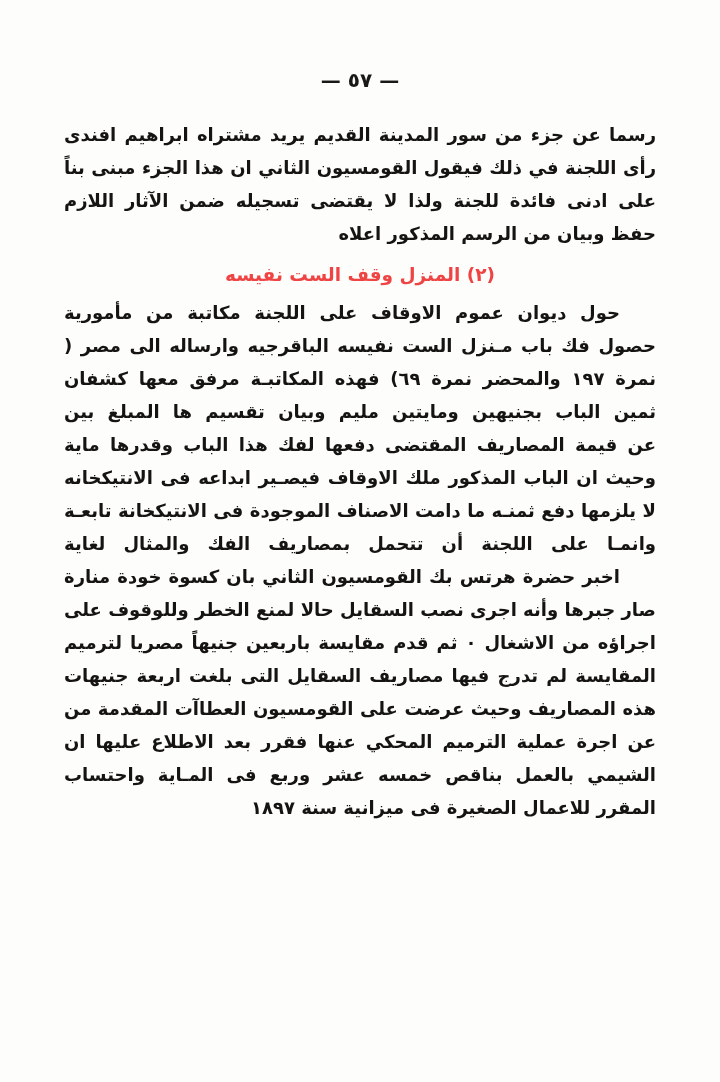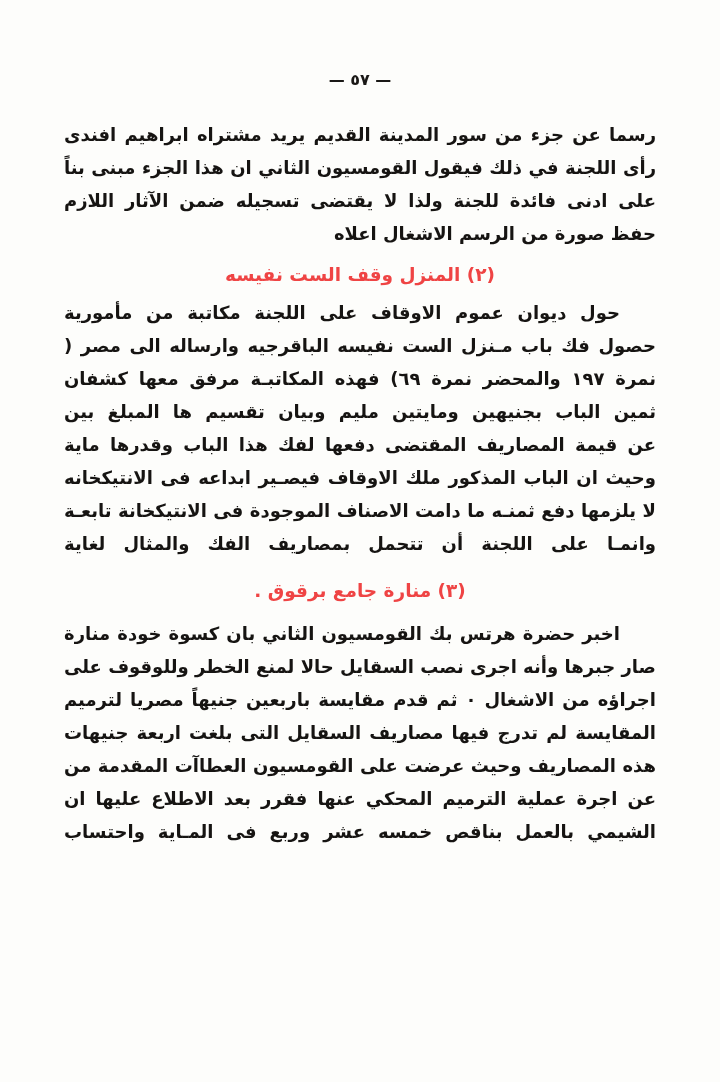--- a/index.html
+++ b/index.html
@@ -13,21 +13,21 @@
     position:relative;
     width:720px;height:1082px;
     box-sizing:border-box;
     background:#fdfdfb;
     padding:70px 64px 0 64px;
     direction:rtl;
     color:#161412;
   }
   .page-number{
     text-align:center;
-    font-size:16px;
+    font-size:20px;
     font-weight:bold;
     letter-spacing:3px;
     height:20px;
     line-height:20px;
     margin-bottom:28px;
     color:#1a1816;
   }
   .para{
     font-size:18px;
     font-weight:bold;
@@ -65,41 +65,41 @@
 <body>
 
 <div class="page">
 
   <div class="page-number">— ٥٧ —</div>
 
   <div class="para">
       <div class="line">رسما عن جزء من سور المدينة القديم يريد مشتراه ابراهيم افندى عبدالعظيم وطلبت</div>
       <div class="line">رأى اللجنة في ذلك فيقول القومسيون الثاني ان هذا الجزء مبنى بناً رديئاً ولم يشتمل</div>
       <div class="line">على ادنى فائدة للجنة ولذا لا يقتضى تسجيله ضمن الآثار اللازم حفظها وينبغى</div>
-      <div class="line short">حفظ صورة من الرسم الاشغال اعلاه</div>
+      <div class="line short">حفظ وبيان من الرسم المذكور اعلاه</div>
     </div>
 
   <div class="heading">(٢) المنزل وقف الست نفيسه</div>
 
   <div class="para indent-first">
       <div class="line">حول ديوان عموم الاوقاف على اللجنة مكاتبة من مأمورية اسكندرية تفيـد</div>
       <div class="line">حصول فك باب مـنزل الست نفيسه الباقرجيه وارساله الى مصر ( انظر التقرير</div>
       <div class="line">نمرة ١٩٧ والمحضر نمرة ٦٩) فهذه المكاتبـة مرفق معها كشفان احدهما عن</div>
       <div class="line">ثمين الباب بجنيهين ومايتين مليم وبيان تقسيم ها المبلغ بين اصحاب الشان والثانى</div>
       <div class="line">عن قيمة المصاريف المقتضى دفعها لفك هذا الباب وقدرها ماية وثلاثون مليما</div>
       <div class="line">وحيث ان الباب المذكور ملك الاوقاف فيصـير ابداعه فى الانتيكخانه لان اللجنة</div>
       <div class="line">لا يلزمها دفع ثمنـه ما دامت الاصناف الموجودة فى الانتيكخانة تابعـة للاوقاف</div>
       <div class="line short">وانمـا على اللجنة أن تتحمل بمصاريف الفك والمثال لغاية الانتيكخانة</div>
     </div>
 
-  <div class="heading h3">(٣) منارة جامع برقوق .</div>
 
   <div class="para indent-first">
       <div class="line">اخبر حضرة هرتس بك القومسيون الثاني بان كسوة خودة منارة جامع برقوق</div>
       <div class="line">صار جبرها وأنه اجرى نصب السقايل حالا لمنع الخطر وللوقوف على المقتضى</div>
       <div class="line">اجراؤه من الاشغال ٠ ثم قدم مقايسة باربعين جنيهاً مصريا لترميم ذلك ٠ فهـذه</div>
       <div class="line">المقايسة لم تدرج فيها مصاريف السقايل التى بلغت اربعة جنيهات ٠فاعتمد القومسيون</div>
       <div class="line">هذه المصاريف وحيث عرضت على القومسيون العطاآت المقدمة من جملة مقاولين</div>
       <div class="line">عن اجرة عملية الترميم المحكي عنها فقرر بعد الاطلاع عليها ان يعهد للعمل على محمـد</div>
       <div class="line">الشيمي بالعمل بناقص خمسه عشر وربع فى المـاية واحتساب المصاريف من الاعتماد</div>
+      <div class="line short">المقرر للاعمال الصغيرة فى ميزانية سنة ١٨٩٧</div>
     </div>
 
 </div>
 
 </body></html>

